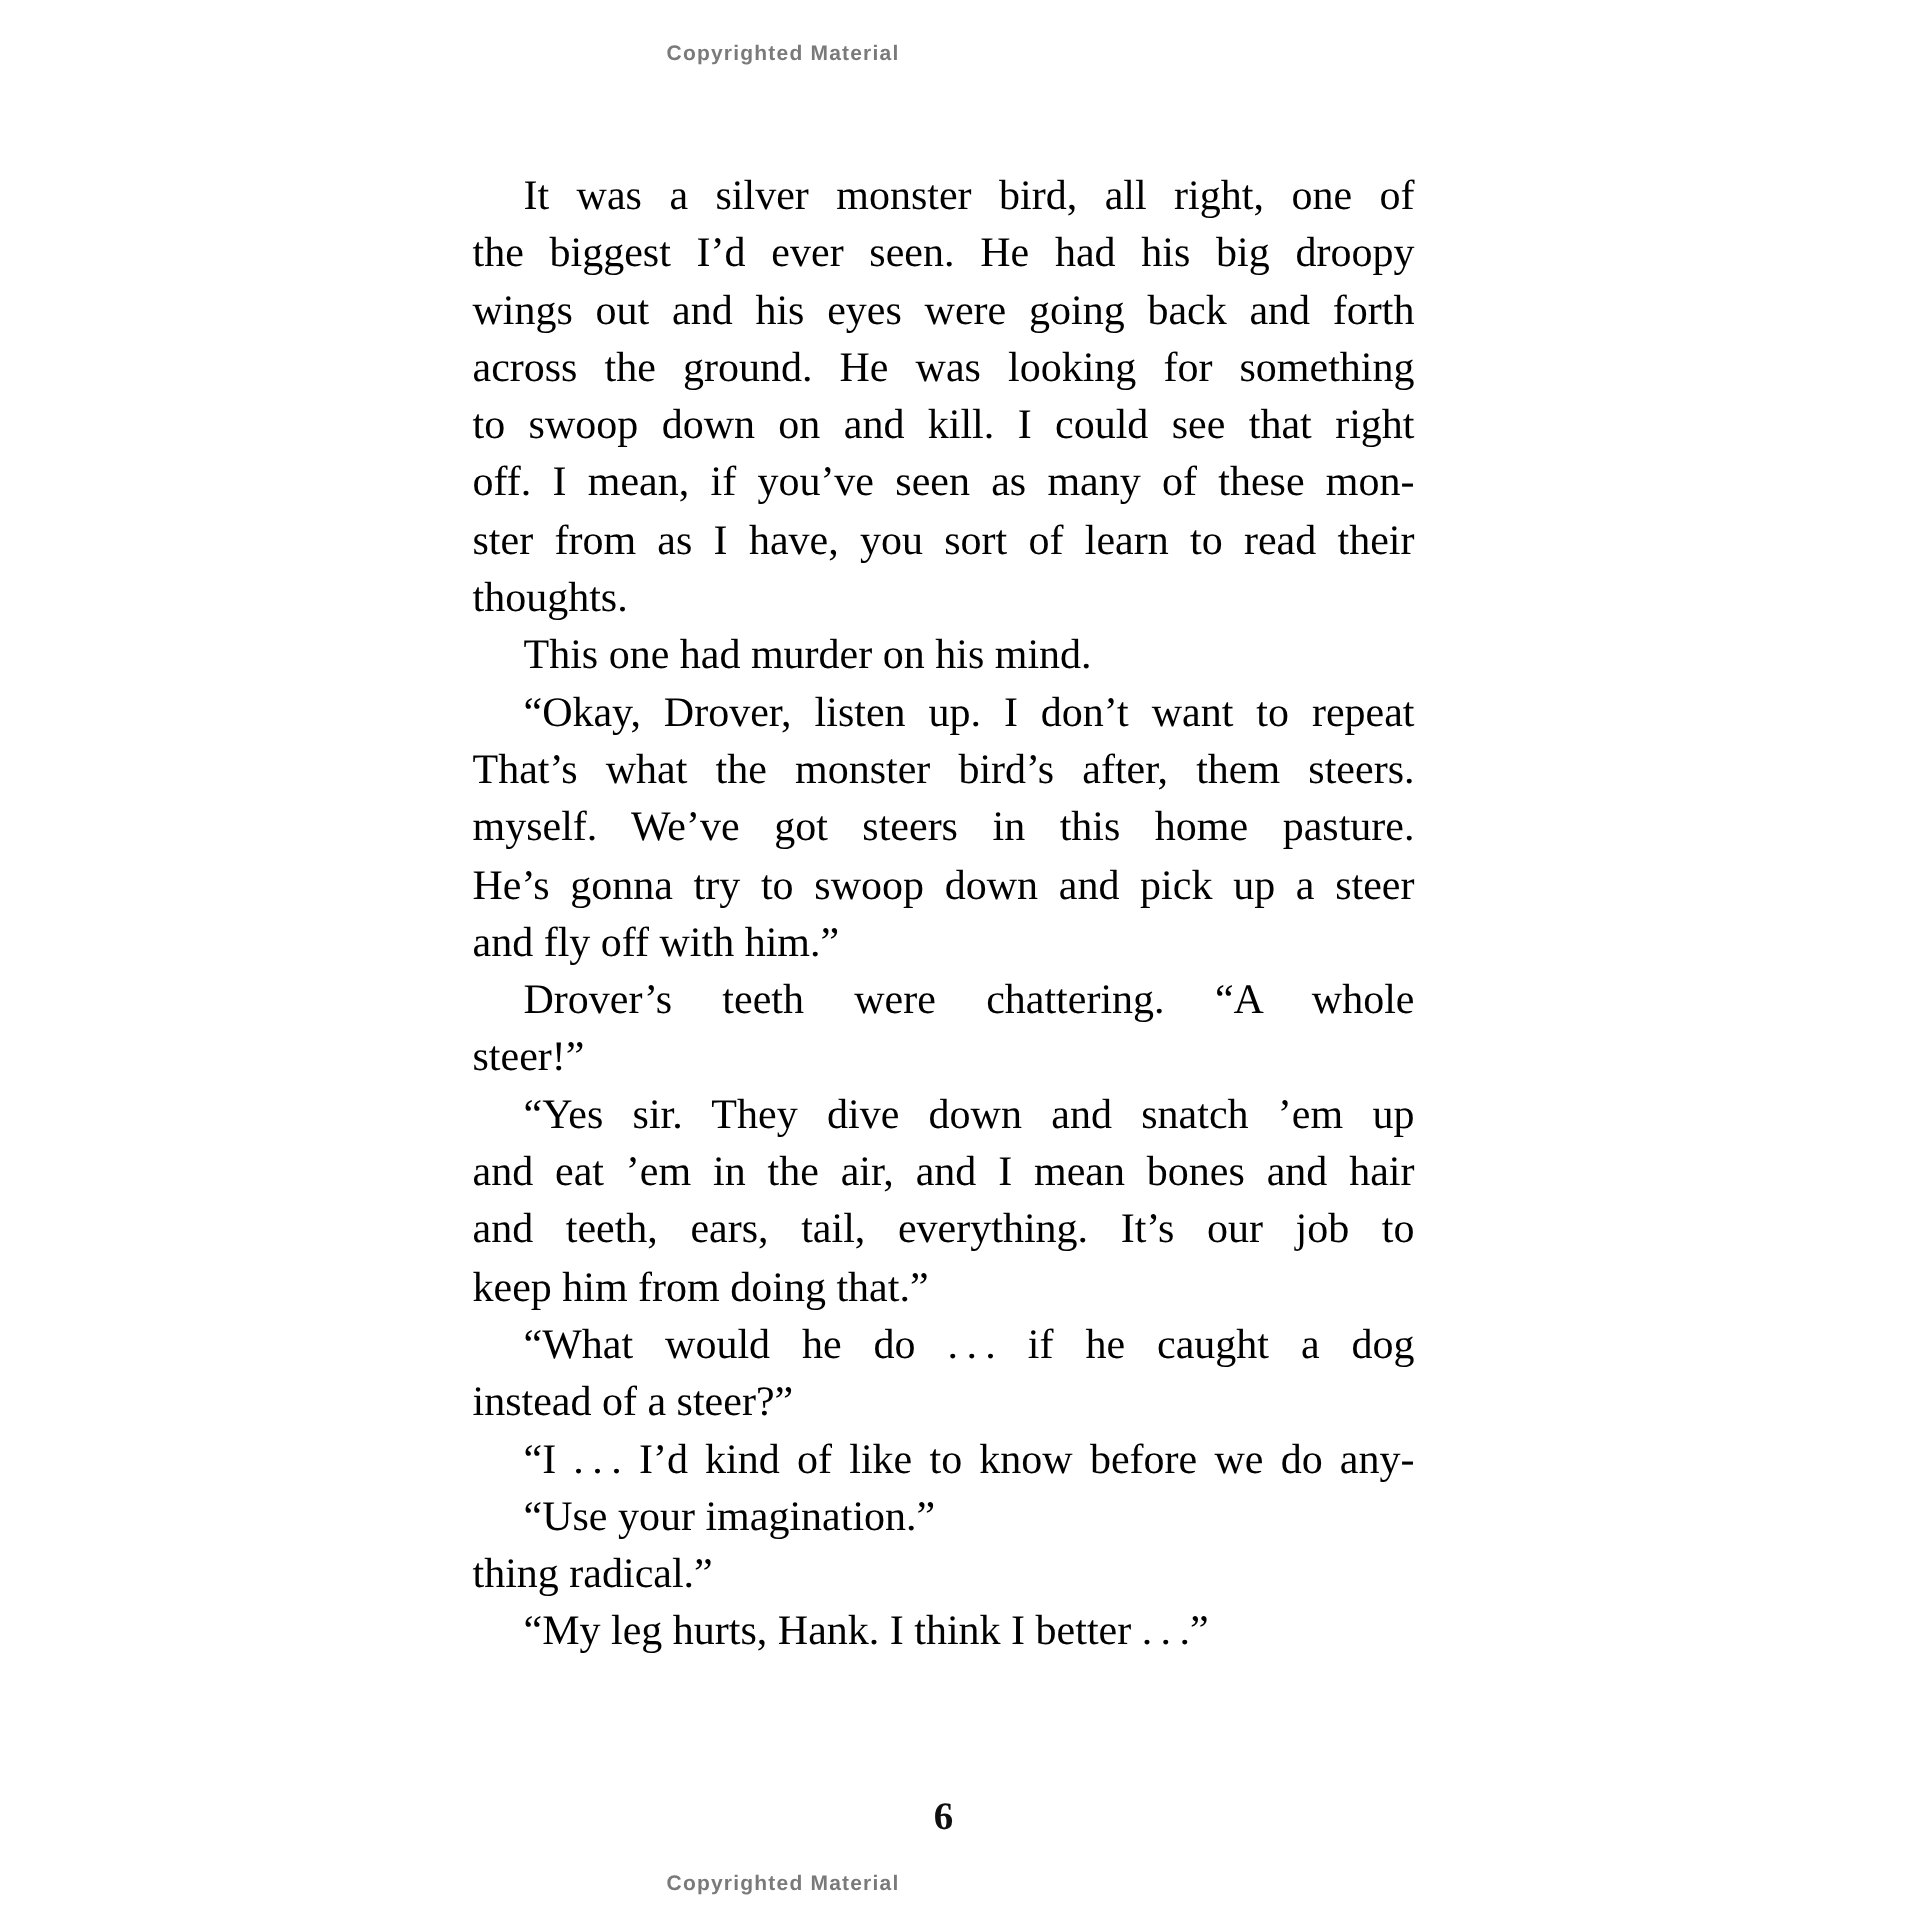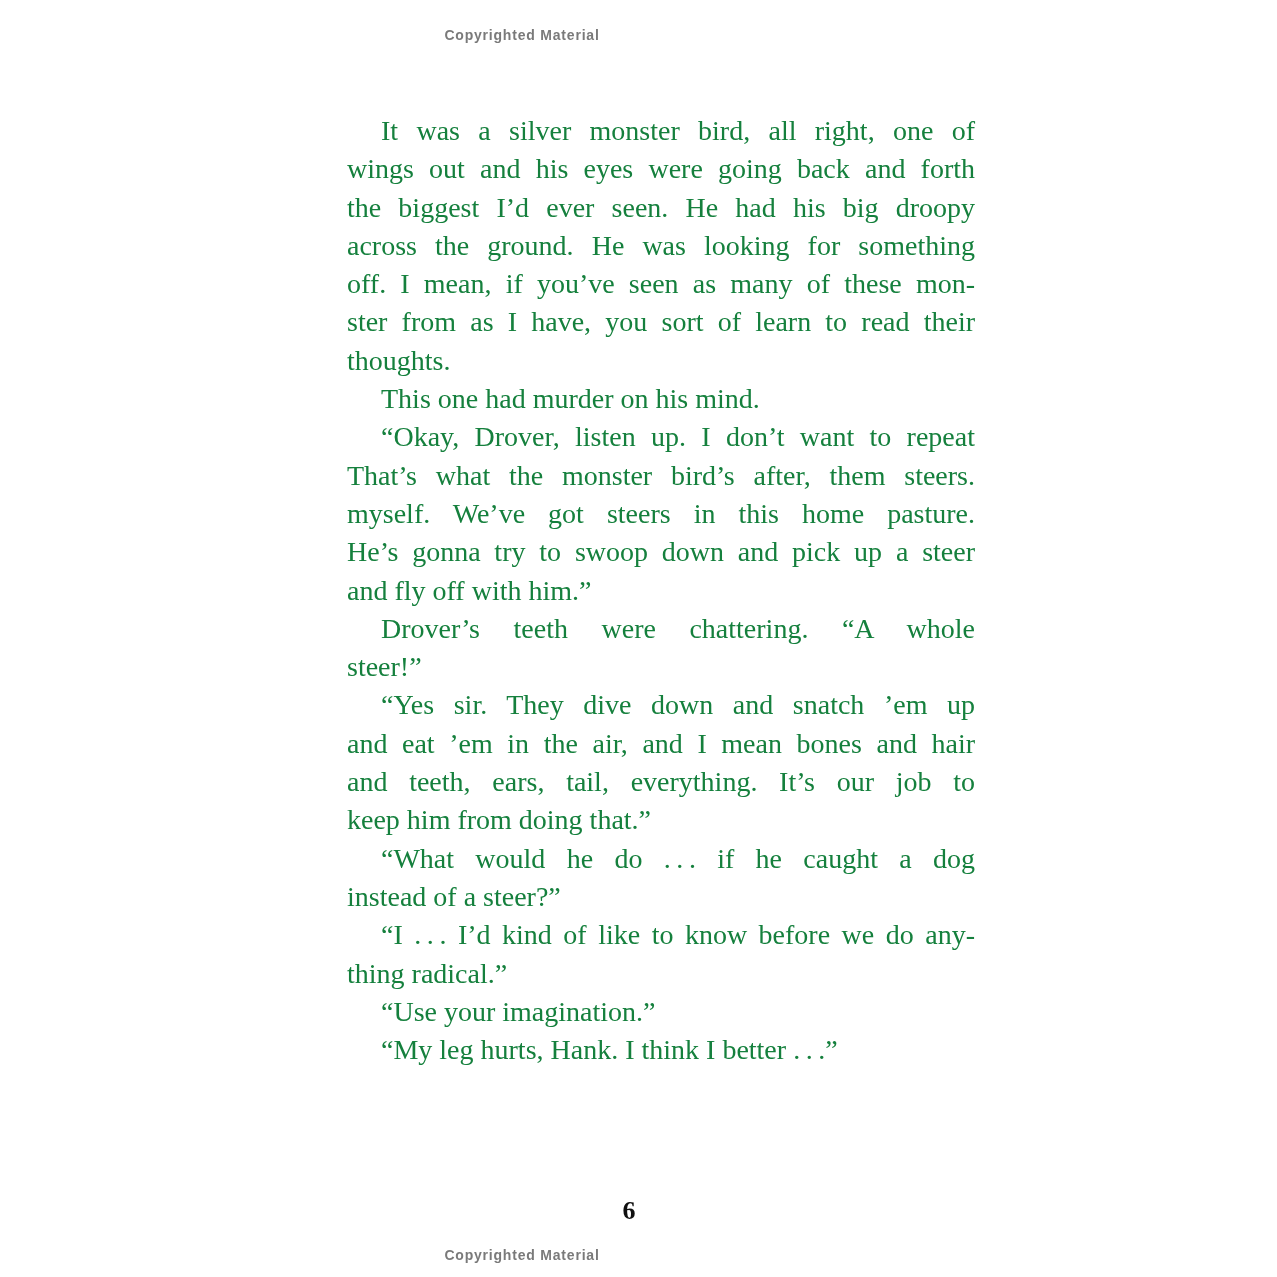--- a/index.html
+++ b/index.html
@@ -27,22 +27,21 @@
   }
   .copyright.top { top: 27px; }
   .copyright.bottom { top: 1247px; }
   .text-block {
     position: absolute;
     left: 315px;
     top: 112px;
     width: 628px;
     font-family: "Liberation Serif", "DejaVu Serif", serif;
     font-size: 28px;
-    color: #15803d;
-    margin-left: 32px;
+    color: #000000;
   }
   .line {
     line-height: 38.3px;
     height: 38.3px;
     text-align: justify;
     text-align-last: justify;
     white-space: normal;
   }
   .line.last {
     text-align: right;
@@ -64,42 +63,43 @@
   }
 </style>
 </head>
 <body>
 
 <div class="page">
   <div class="copyright top">Copyrighted Material</div>
 
   <div class="text-block">
       <div class="line first">It was a silver monster bird, all right, one of</div>
+      <div class="line">the biggest I’d ever seen. He had his big droopy</div>
       <div class="line">wings out and his eyes were going back and forth</div>
-      <div class="line">the biggest I’d ever seen. He had his big droopy</div>
       <div class="line">across the ground. He was looking for something</div>
+      <div class="line">to swoop down on and kill. I could see that right</div>
       <div class="line">off. I mean, if you’ve seen as many of these mon-</div>
       <div class="line">ster from as I have, you sort of learn to read their</div>
       <div class="line last">thoughts.</div>
       <div class="line first last">This one had murder on his mind.</div>
       <div class="line first">“Okay, Drover, listen up. I don’t want to repeat</div>
       <div class="line">That’s what the monster bird’s after, them steers.</div>
       <div class="line">myself. We’ve got steers in this home pasture.</div>
       <div class="line">He’s gonna try to swoop down and pick up a steer</div>
       <div class="line last">and fly off with him.”</div>
       <div class="line first">Drover’s teeth were chattering. “A whole</div>
       <div class="line last">steer!”</div>
       <div class="line first">“Yes sir. They dive down and snatch ’em up</div>
       <div class="line">and eat ’em in the air, and I mean bones and hair</div>
       <div class="line">and teeth, ears, tail, everything. It’s our job to</div>
       <div class="line last">keep him from doing that.”</div>
       <div class="line first">“What would he do . . . if he caught a dog</div>
       <div class="line last">instead of a steer?”</div>
       <div class="line first">“I . . . I’d kind of like to know before we do any-</div>
+      <div class="line first last">“Use your imagination.”</div>
       <div class="line last">thing radical.”</div>
-      <div class="line first last">“Use your imagination.”</div>
       <div class="line first last">“My leg hurts, Hank. I think I better . . .”</div>
     </div>
 
   <div class="page-number">6</div>
 
   <div class="copyright bottom">Copyrighted Material</div>
 </div>
 
 </body></html>

